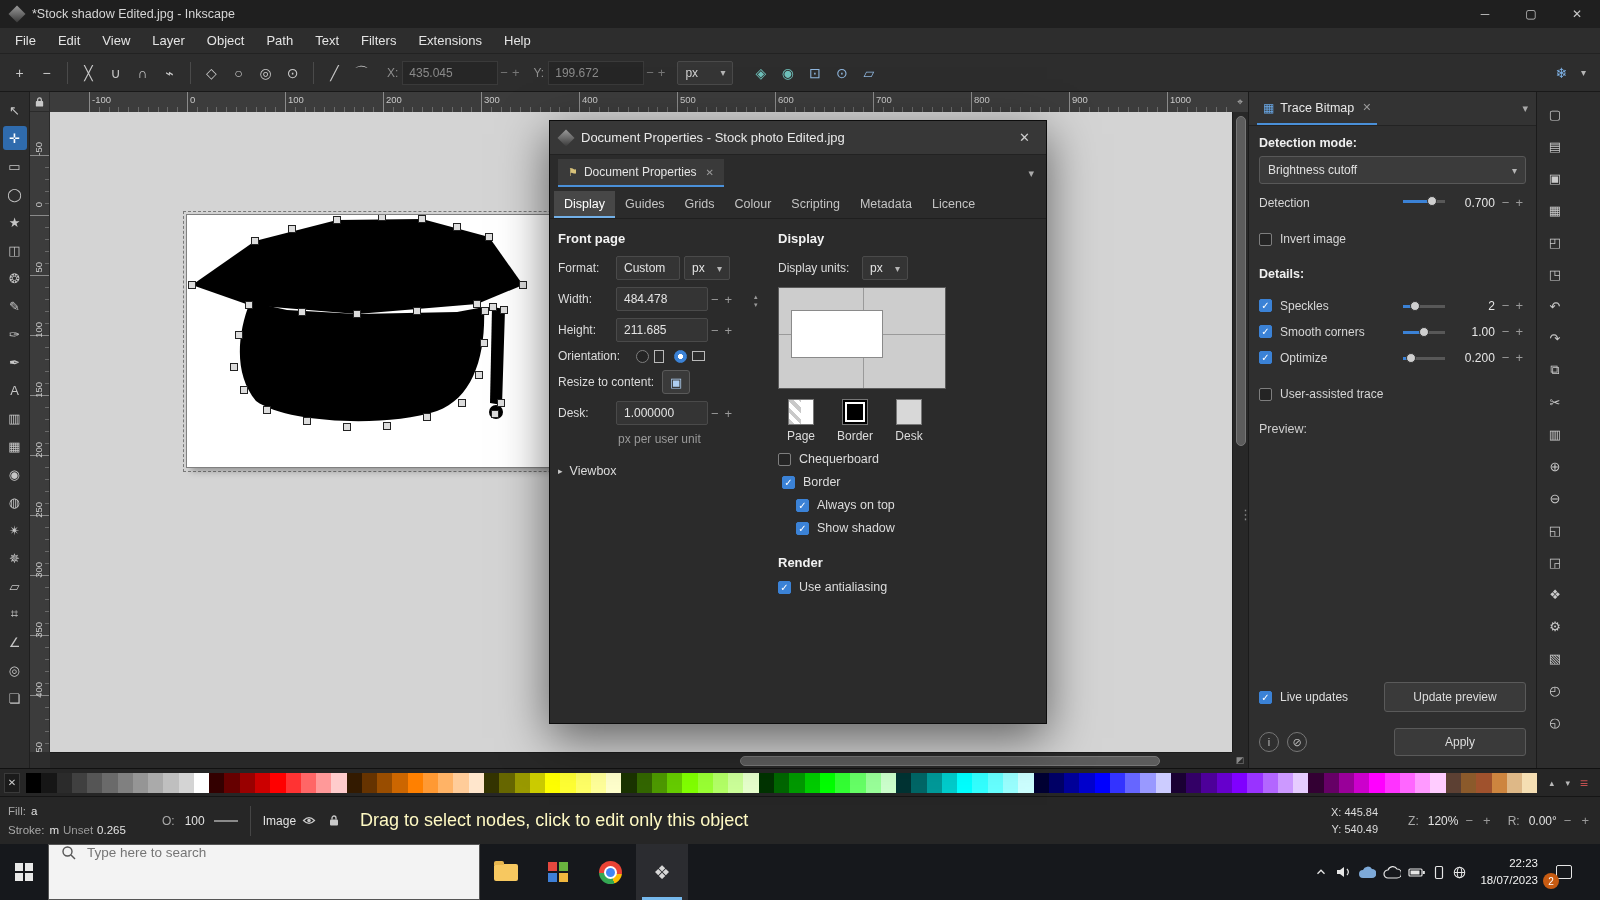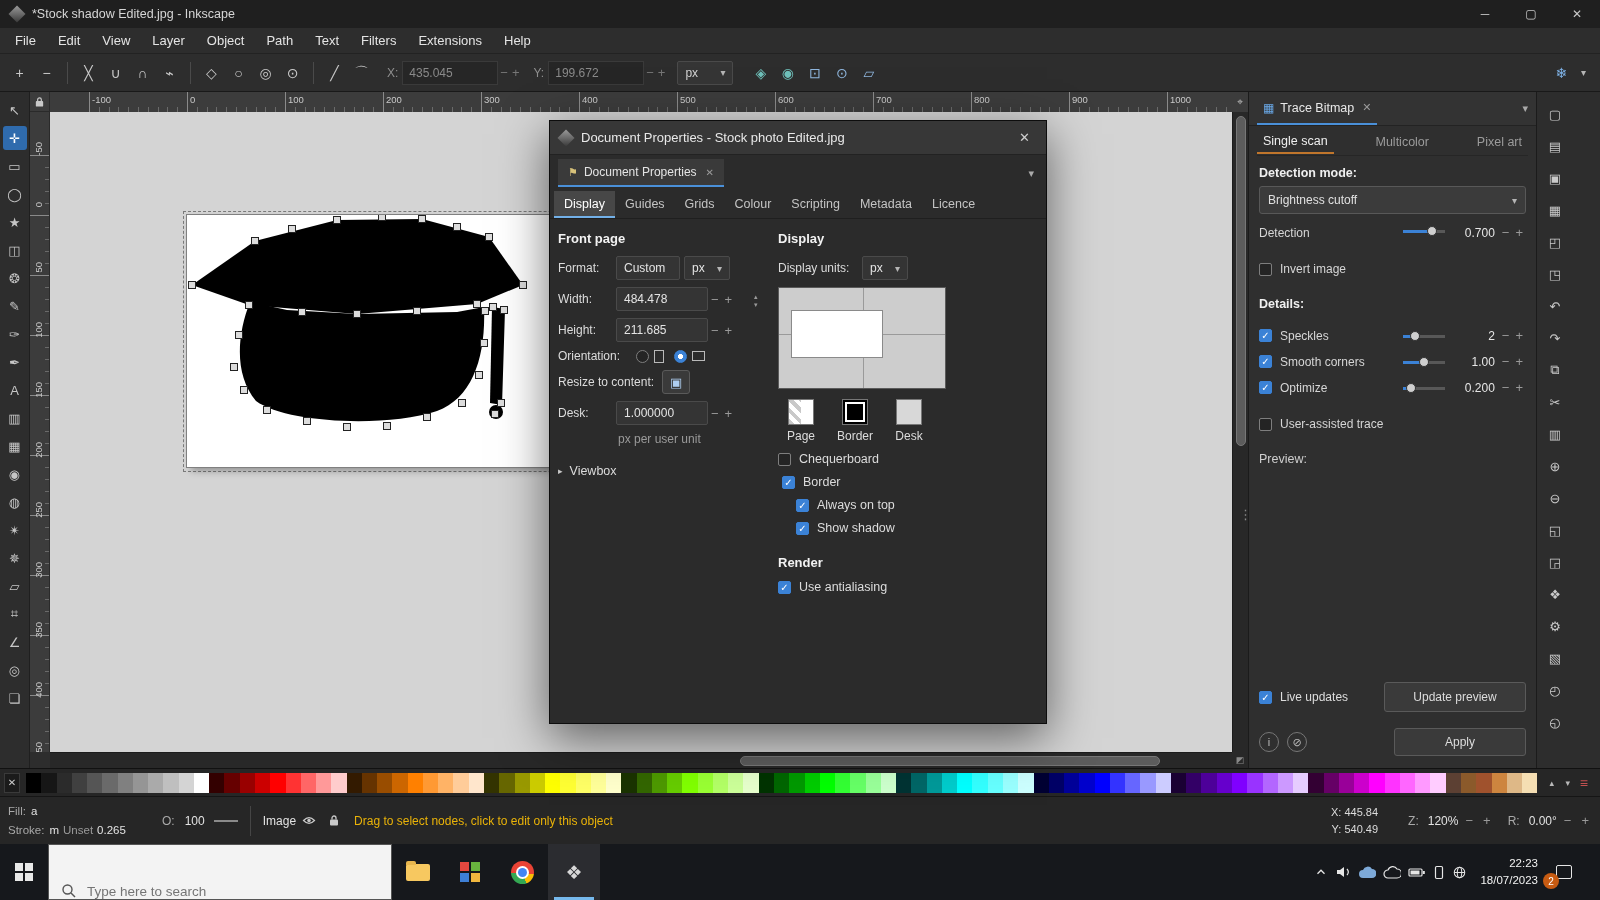--- a/index.html
+++ b/index.html
@@ -148,30 +148,30 @@
   
   #statusbar{position:absolute;left:0;top:796px;width:1600px;height:48px;background:#262626;border-top:1px solid #151515;display:flex;align-items:center;padding:0 8px;font-size:12px}
   #sb-style{width:150px;flex:none;line-height:1.6;font-size:11.5px}
   .sbl{color:#a9a9a9;margin-right:5px}
   .sbv{color:#e2e2e2}
   .sbm{color:#9a9a9a;margin:0 4px}
   #sb-opacity{display:flex;align-items:center;gap:5px;margin-left:4px}
   .oslider{width:24px;height:2px;background:#8a8a8a;display:inline-block;margin-left:4px}
   .vdiv{width:1px;height:30px;background:#454545;margin:0 12px}
   .sb-ic{margin:0 6px;display:flex;align-items:center}
-  #sb-msg{flex:1;color:#eab308;font-size:12px;margin-left:8px}
+  #sb-msg{flex:1;color:#fef9c3;font-size:18px;margin-left:14px}
   #sb-xy{text-align:right;font-size:11px;line-height:1.5;margin-right:16px;color:#dcdcdc}
   .sb-zr{display:flex;align-items:center;gap:4px;margin-left:14px}
 
   
   #taskbar{position:absolute;left:0;top:844px;width:1600px;height:56px;background:#16181c;display:flex;align-items:stretch}
   .tk-btn{width:48px;display:flex;align-items:center;justify-content:center}
   #start-grid{display:grid;grid-template-columns:8px 8px;grid-template-rows:8px 8px;gap:2px}
   #start-grid span{background:#e8e8e8}
-  #tk-search{width:344px;background:#f3f3f3;display:flex;align-items:flex-end;gap:10px;padding:0 12px;border:1px solid #555}
+  #tk-search{width:432px;background:#f3f3f3;display:flex;align-items:flex-start;gap:10px;padding:0 12px;border:1px solid #555}
   #tk-search input{border:none;outline:none;background:transparent;font-size:13.5px;color:#333;font-family:"Liberation Sans",sans-serif;width:280px}
   .tk-app{width:52px;display:flex;align-items:center;justify-content:center;position:relative}
   .tk-app.active{background:rgba(255,255,255,.09)}
   .tk-app.active::after{content:"";position:absolute;left:6px;right:6px;bottom:0;height:3px;background:#76b9ed}
   .folder{width:24px;height:17px;background:#f7c860;border-radius:2px;position:relative}
   .folder::before{content:"";position:absolute;left:0;top:-3px;width:10px;height:4px;background:#e8b64e;border-radius:2px 2px 0 0}
   .gridapp{display:grid;grid-template-columns:9px 9px;grid-template-rows:9px 9px;gap:2px}
   .gridapp span:nth-child(1){background:#e5483f}.gridapp span:nth-child(2){background:#69b33e}
   .gridapp span:nth-child(3){background:#3e7fd6}.gridapp span:nth-child(4){background:#f0b73e}
   .chrome{width:23px;height:23px;border-radius:50%;background:conic-gradient(#ea4335 0 100deg,#fbbc05 100deg 160deg,#34a853 160deg 265deg,#ea4335 265deg 360deg);position:relative}
@@ -370,25 +370,20 @@
   <div id="dock">
     <div class="dock-header">
       <div class="dock-chip">
         <span class="ticon">▦</span>
         <span>Trace Bitmap</span>
         <span class="x">✕</span>
       </div>
       <span class="dd">▾</span>
     </div>
 
-    <div id="trace-tab-bar">
-        <div class="ttab active">Single scan</div>
-        <div class="ttab">Multicolor</div>
-        <div class="ttab">Pixel art</div>
-      </div>
 
     <div class="sec-label">Detection mode:</div>
     <div class="drop">
       <span>Brightness cutoff</span>
       <span class="dd">▾</span>
     </div>
 
     <div class="trow">
       <span class="tlabel2">Detection</span>
       <span><span class="slider"><span class="sfill" style="width: 70%;"></span><span class="sknob" style="left: calc(70% - 5px);"></span></span></span>

